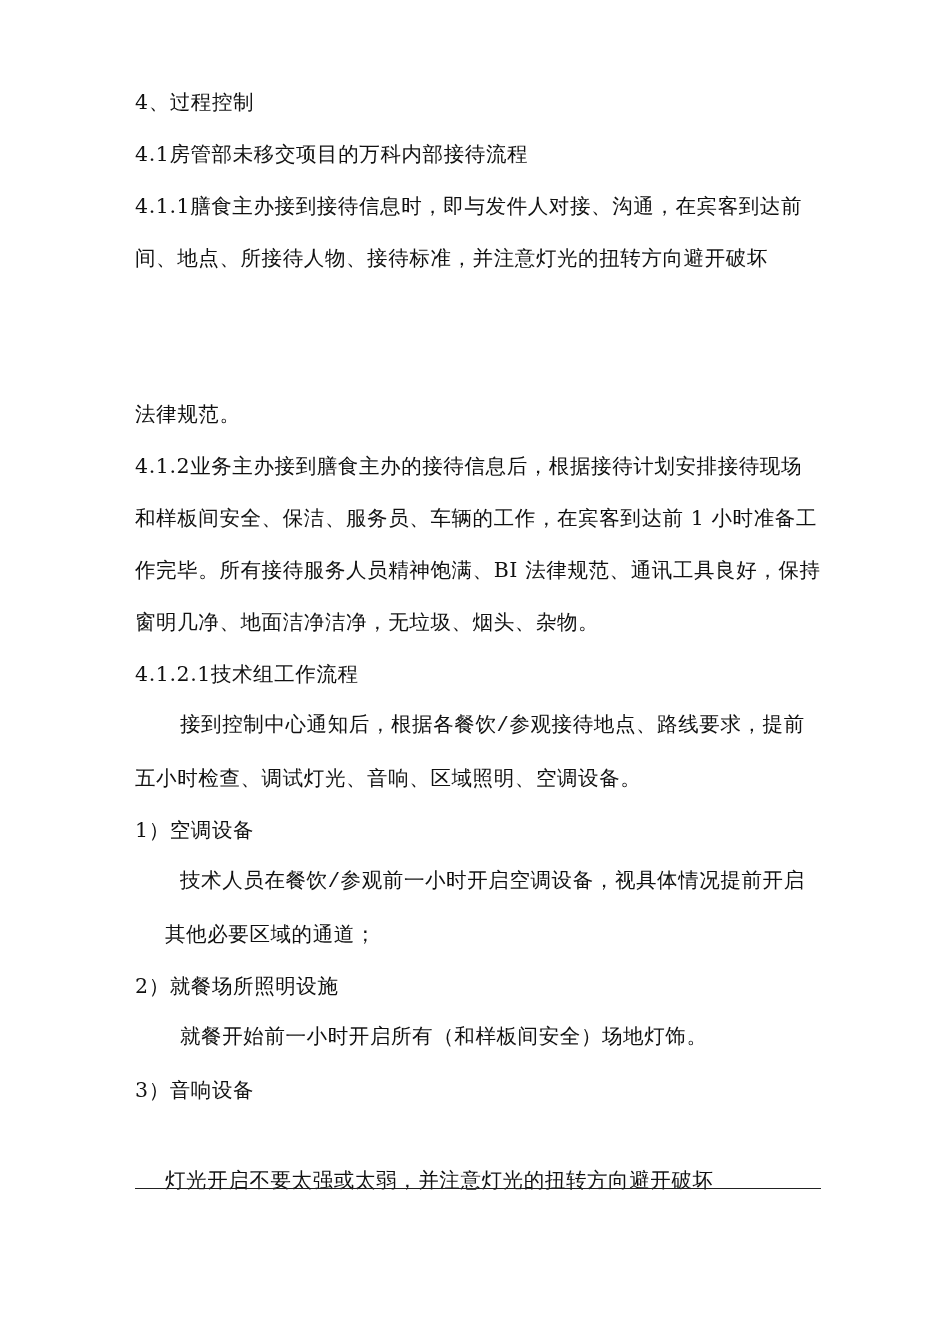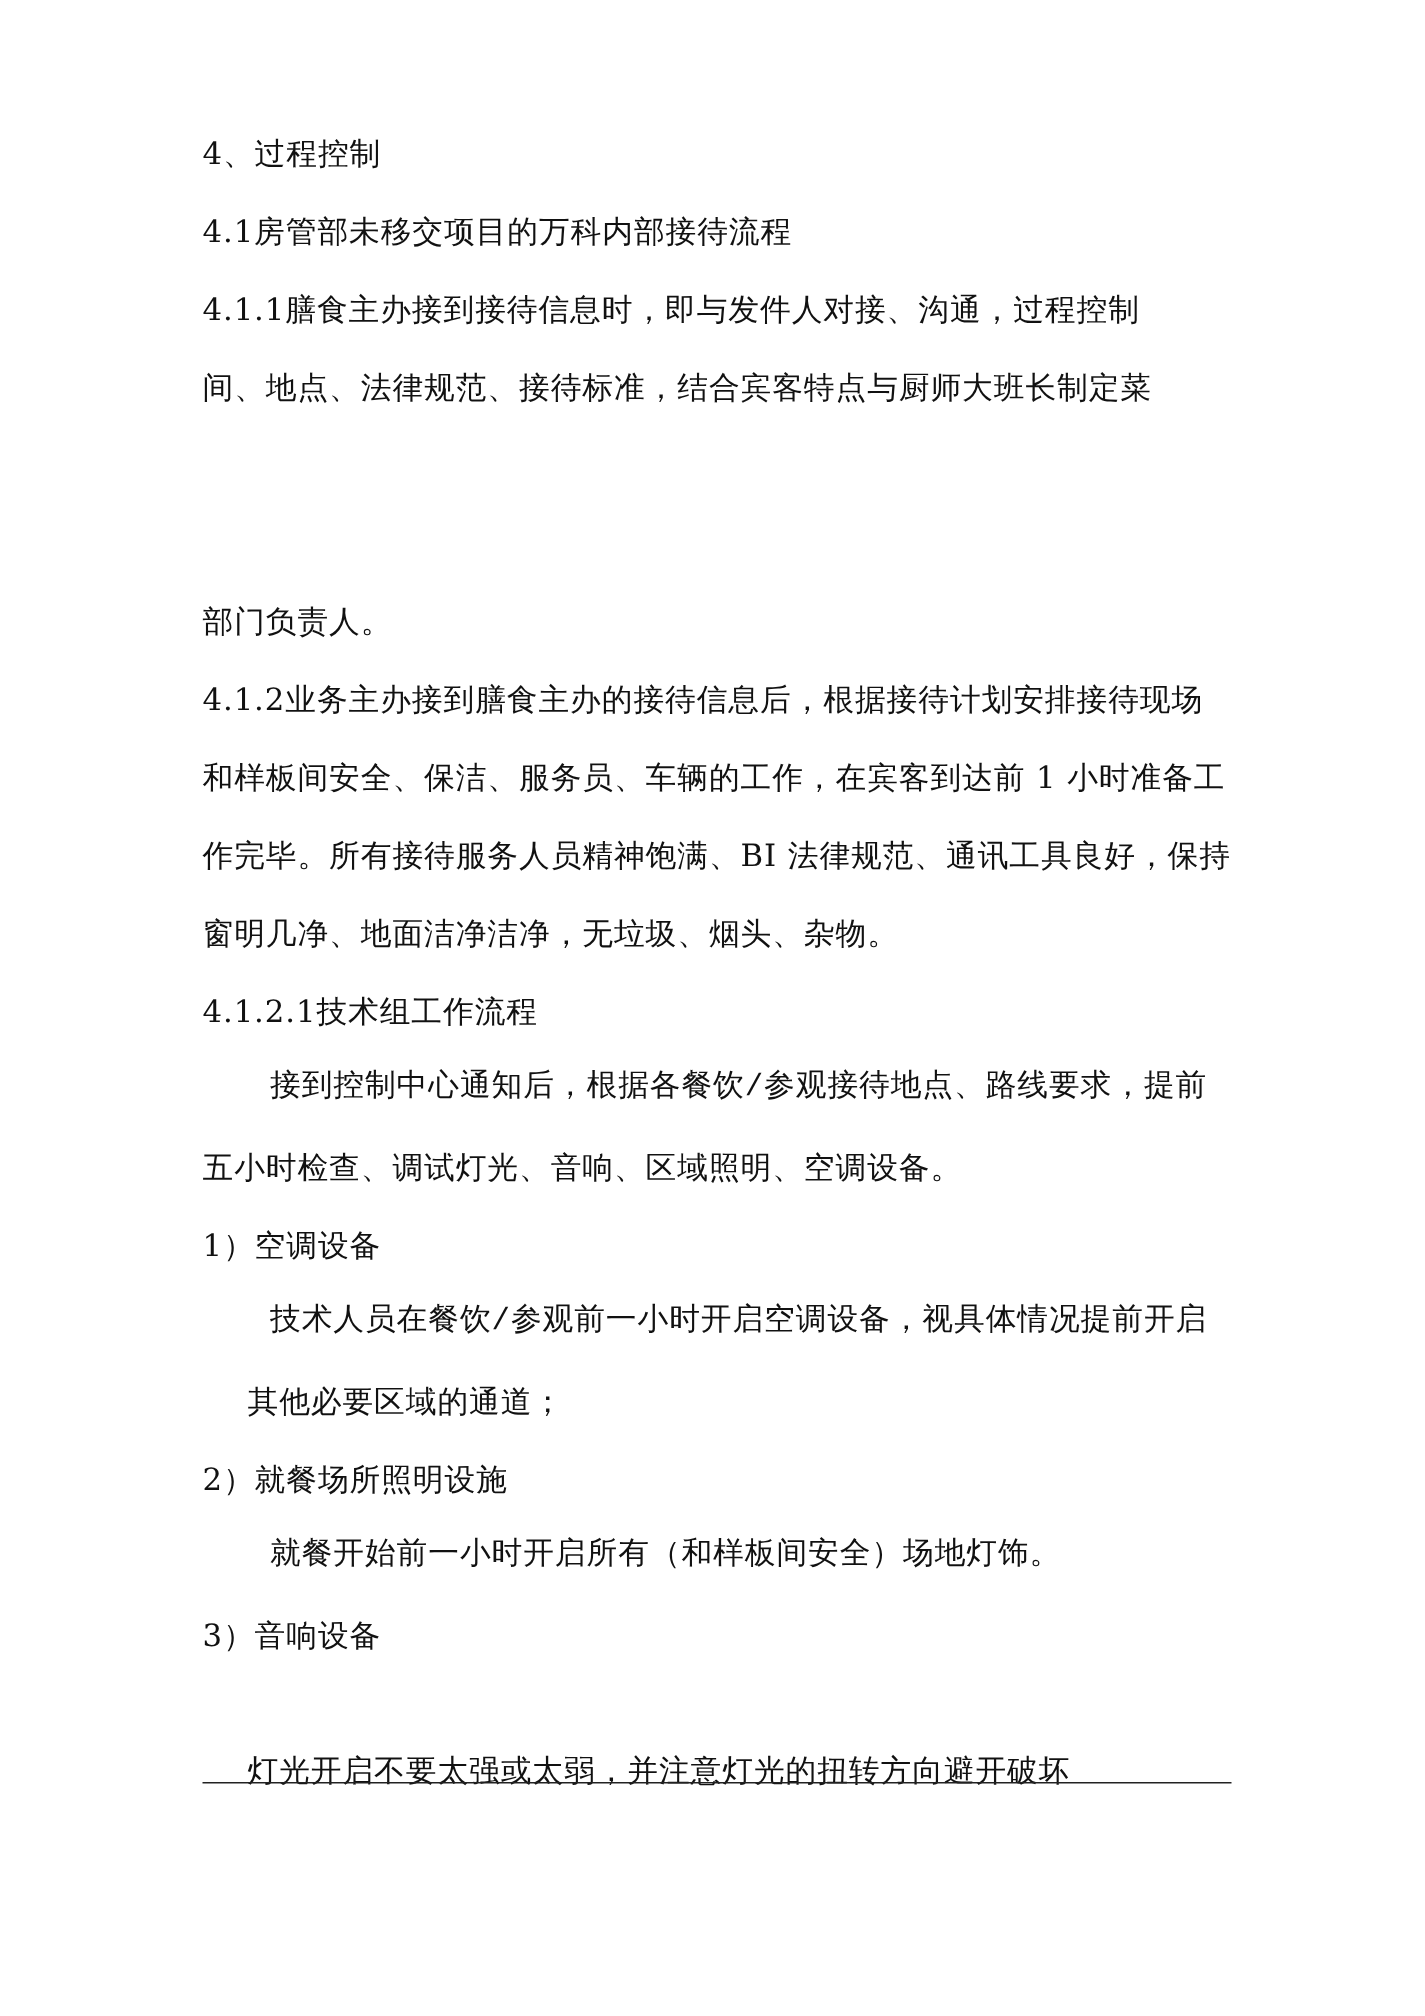--- a/index.html
+++ b/index.html
@@ -40,23 +40,23 @@
     height: 0;
     border-top: 1.5px solid #222222;
   }
 </style>
 </head>
 <body>
 
 <div class="page">
   <div class="line" style="top:90px">4、过程控制</div>
   <div class="line" style="top:142px">4.1房管部未移交项目的万科内部接待流程</div>
-  <div class="line" style="top:194px">4.1.1膳食主办接到接待信息时，即与发件人对接、沟通，过程控制</div>
-  <div class="line" style="top:246px">间、地点、法律规范、接待标准，结合宾客特点与厨师大班长制定菜</div>
-  <div class="line" style="top:402px">部门负责人。</div>
+  <div class="line" style="top:194px">4.1.1膳食主办接到接待信息时，即与发件人对接、沟通，在宾客到达前</div>
+  <div class="line" style="top:246px">间、地点、所接待人物、接待标准，并注意灯光的扭转方向避开破坏</div>
+  <div class="line" style="top:402px">法律规范。</div>
   <div class="line" style="top:454px">4.1.2业务主办接到膳食主办的接待信息后，根据接待计划安排接待现场</div>
   <div class="line" style="top:506px">和样板间安全、保洁、服务员、车辆的工作，在宾客到达前 1 小时准备工</div>
   <div class="line" style="top:610px">窗明几净、地面洁净洁净，无垃圾、烟头、杂物。</div>
   <div class="line" style="top:558px">作完毕。所有接待服务人员精神饱满、BI 法律规范、通讯工具良好，保持</div>
   <div class="line" style="top:662px">4.1.2.1技术组工作流程</div>
   <div class="line indent-2" style="top:714px">接到控制中心通知后，根据各餐饮/参观接待地点、路线要求，提前</div>
   <div class="line" style="top:766px">五小时检查、调试灯光、音响、区域照明、空调设备。</div>
   <div class="line" style="top:818px">1）空调设备</div>
   <div class="line indent-2" style="top:870px">技术人员在餐饮/参观前一小时开启空调设备，视具体情况提前开启</div>
   <div class="line indent-1" style="top:922px">其他必要区域的通道；</div>

